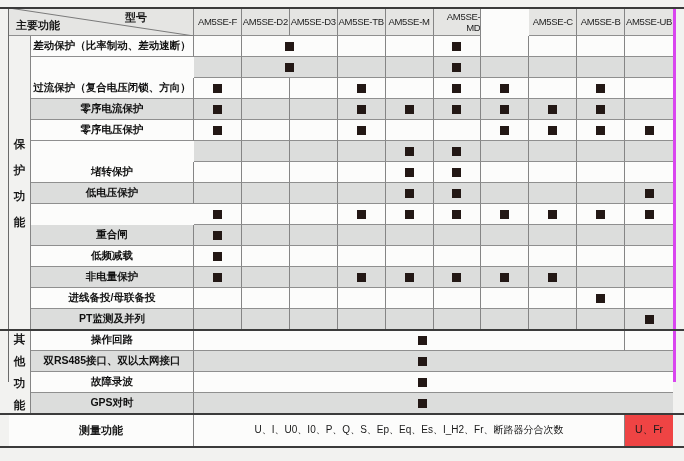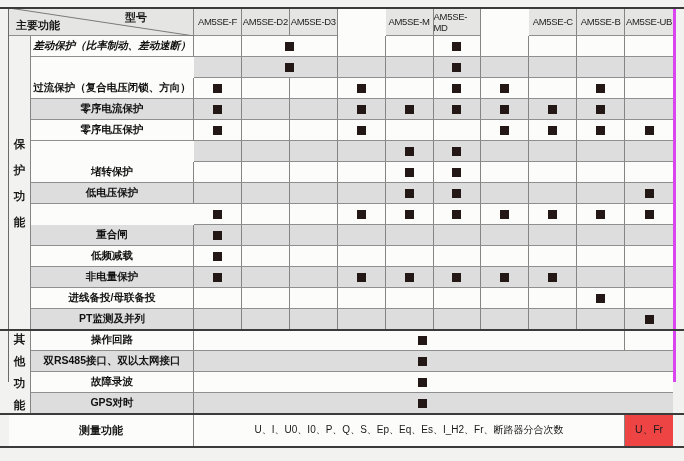--- a/index.html
+++ b/index.html
@@ -61,38 +61,39 @@
       </svg>
       <span class="t1">型号</span>
       <span class="t2">主要功能</span>
     </div>
     <div class="c measure-label">测量功能</div>
     <div class="c measure-main">U、I、U0、I0、P、Q、S、Ep、Eq、Es、I_H2、Fr、断路器分合次数</div>
     <div class="c measure-ub lastcol">U、Fr</div>
   <div class="c hdr" style="grid-area: 1 / 3;">AM5SE-F</div>
       <div class="c hdr" style="grid-area: 1 / 4;">AM5SE-D2</div>
       <div class="c hdr" style="grid-area: 1 / 5;">AM5SE-D3</div>
+      <div class="c hdr" style="grid-area: 1 / 6;">AM5SE-TB</div>
       <div class="c hdr" style="grid-area: 1 / 7;">AM5SE-M</div>
-      <div class="c hdr" style="grid-area: 1 / 8;">AM5SE-MD</div>
+      <div class="c hdr" style="grid-area: 1 / 8; text-align: right;">AM5SE-MD</div>
       <div class="c hdr" style="grid-area: 1 / 10;">AM5SE-C</div>
       <div class="c hdr" style="grid-area: 1 / 11;">AM5SE-B</div>
       <div class="c hdr lastcol" style="grid-area: 1 / 12;">AM5SE-UB</div>
       <div class="c grp g1" style="grid-area: 2 / 1 / 16;">
         <span>保</span>
         <span>护</span>
         <span>功</span>
         <span>能</span>
       </div>
       <div class="c grp g2" style="grid-area: 16 / 1 / 20;">
         <span>其</span>
         <span>他</span>
         <span>功</span>
         <span>能</span>
       </div>
-      <div class="c rw flab" style="grid-area: 2 / 2; font-style: italic;">差动保护（比率制动、差动速断）</div>
+      <div class="c rw flab" style="grid-area: 2 / 2;">差动保护（比率制动、差动速断）</div>
       <div class="c rw" style="grid-area: 2 / 3;"></div>
       <div class="c rw" style="grid-area: 2 / 4 / auto / 6;">
         <span class="mark"></span>
       </div>
       <div class="c rw" style="grid-area: 2 / 6;"></div>
       <div class="c rw" style="grid-area: 2 / 7;"></div>
       <div class="c rw" style="grid-area: 2 / 8;">
         <span class="mark"></span>
       </div>
       <div class="c rw" style="grid-area: 2 / 9;"></div>

